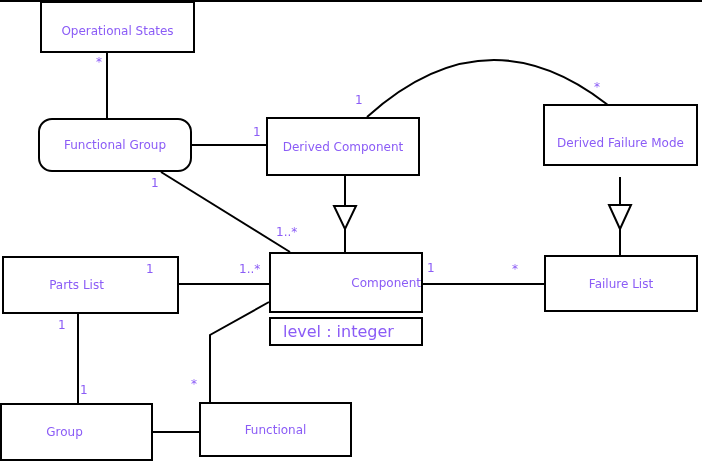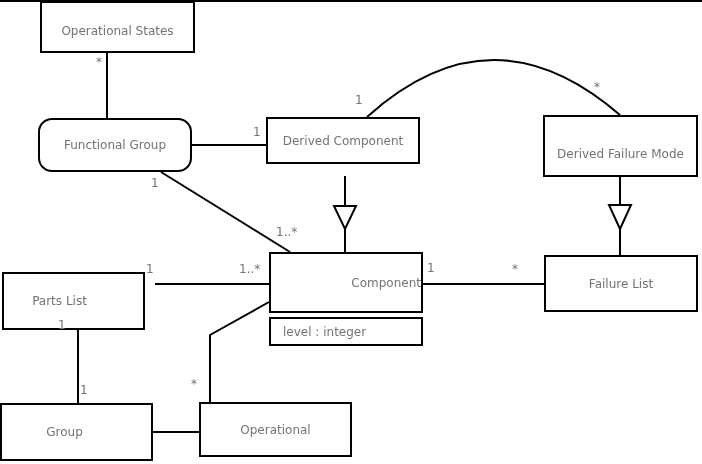--- a/index.html
+++ b/index.html
@@ -2,21 +2,21 @@
 <html><head>
 <meta charset="utf-8">
 <style>
   html, body { margin: 0; padding: 0; background: #fff; }
   #canvas {
     position: relative;
     width: 702px;
     height: 464px;
     background: #fff;
     font-family: "DejaVu Sans", "Liberation Sans", sans-serif;
-    color: #737373;
+    color: #8b5cf6;
     overflow: hidden;
   }
   #wires { position: absolute; left: 0; top: 0; width: 702px; height: 464px; }
   .box {
     position: absolute;
     box-sizing: border-box;
     background: #fff;
     border: 2px solid #000;
     display: flex;
     align-items: center;
@@ -27,21 +27,21 @@
   }
   .attr-box {
     position: absolute;
     box-sizing: border-box;
     background: #fff;
     border: 2px solid #000;
     display: flex;
     align-items: center;
     justify-content: flex-start;
     padding-left: 12px;
-    font-size: 12px;
+    font-size: 16px;
     white-space: nowrap;
   }
   .mult {
     position: absolute;
     font-size: 12px;
     line-height: 14px;
     white-space: nowrap;
   }
 </style>
 </head>
@@ -69,49 +69,49 @@
   </svg>
 
   <div class="box" style="left:40px; top:1px; width:155px; height:52px; padding-top:8px;">
     <span>Operational States</span>
   </div>
 
   <div class="box" style="left:38px; top:118px; width:154px; height:54px;border-radius:14px;">
     <span>Functional Group</span>
   </div>
 
-  <div class="box" style="left:266px; top:117px; width:154px; height:47px;">
+  <div class="box" style="left:266px; top:117px; width:154px; height:59px;">
     <span>Derived Component</span>
   </div>
 
-  <div class="box" style="left:543px; top:115px; width:155px; height:62px; padding-top:16px;">
+  <div class="box" style="left:543px; top:104px; width:155px; height:62px; padding-top:16px;">
     <span>Derived Failure Mode</span>
   </div>
 
-  <div class="box" style="left:2px; top:272px; width:143px; height:58px; padding-right:28px;text-align:right;">
+  <div class="box" style="left:2px; top:256px; width:177px; height:58px; padding-right:28px;text-align:right;">
     <span>Parts List</span>
   </div>
 
   <div class="box" style="left:269px; top:252px; width:154px; height:61px;justify-content:flex-end;">
     <span>Component</span>
   </div>
   <div class="attr-box" style="left:269px; top:317px; width:154px; height:29px;">
     <span>level : integer</span>
   </div>
 
   <div class="box" style="left:544px; top:255px; width:154px; height:57px;">
     <span>Failure List</span>
   </div>
 
   <div class="box" style="left:0px; top:403px; width:153px; height:58px; padding-right:24px;">
     <span>Group</span>
   </div>
 
   <div class="box" style="left:199px; top:402px; width:153px; height:55px;">
-    <span>Operational</span>
+    <span>Functional</span>
   </div>
 
   <span class="mult" style="left:96px;  top:55px;">*</span>
   <span class="mult" style="left:253px; top:125px;">1</span>
   <span class="mult" style="left:151px; top:176px;">1</span>
   <span class="mult" style="left:276px; top:225px;">1..*</span>
   <span class="mult" style="left:355px; top:93px;">1</span>
   <span class="mult" style="left:594px; top:80px;">*</span>
   <span class="mult" style="left:146px; top:262px;">1</span>
   <span class="mult" style="left:239px; top:262px;">1..*</span>

